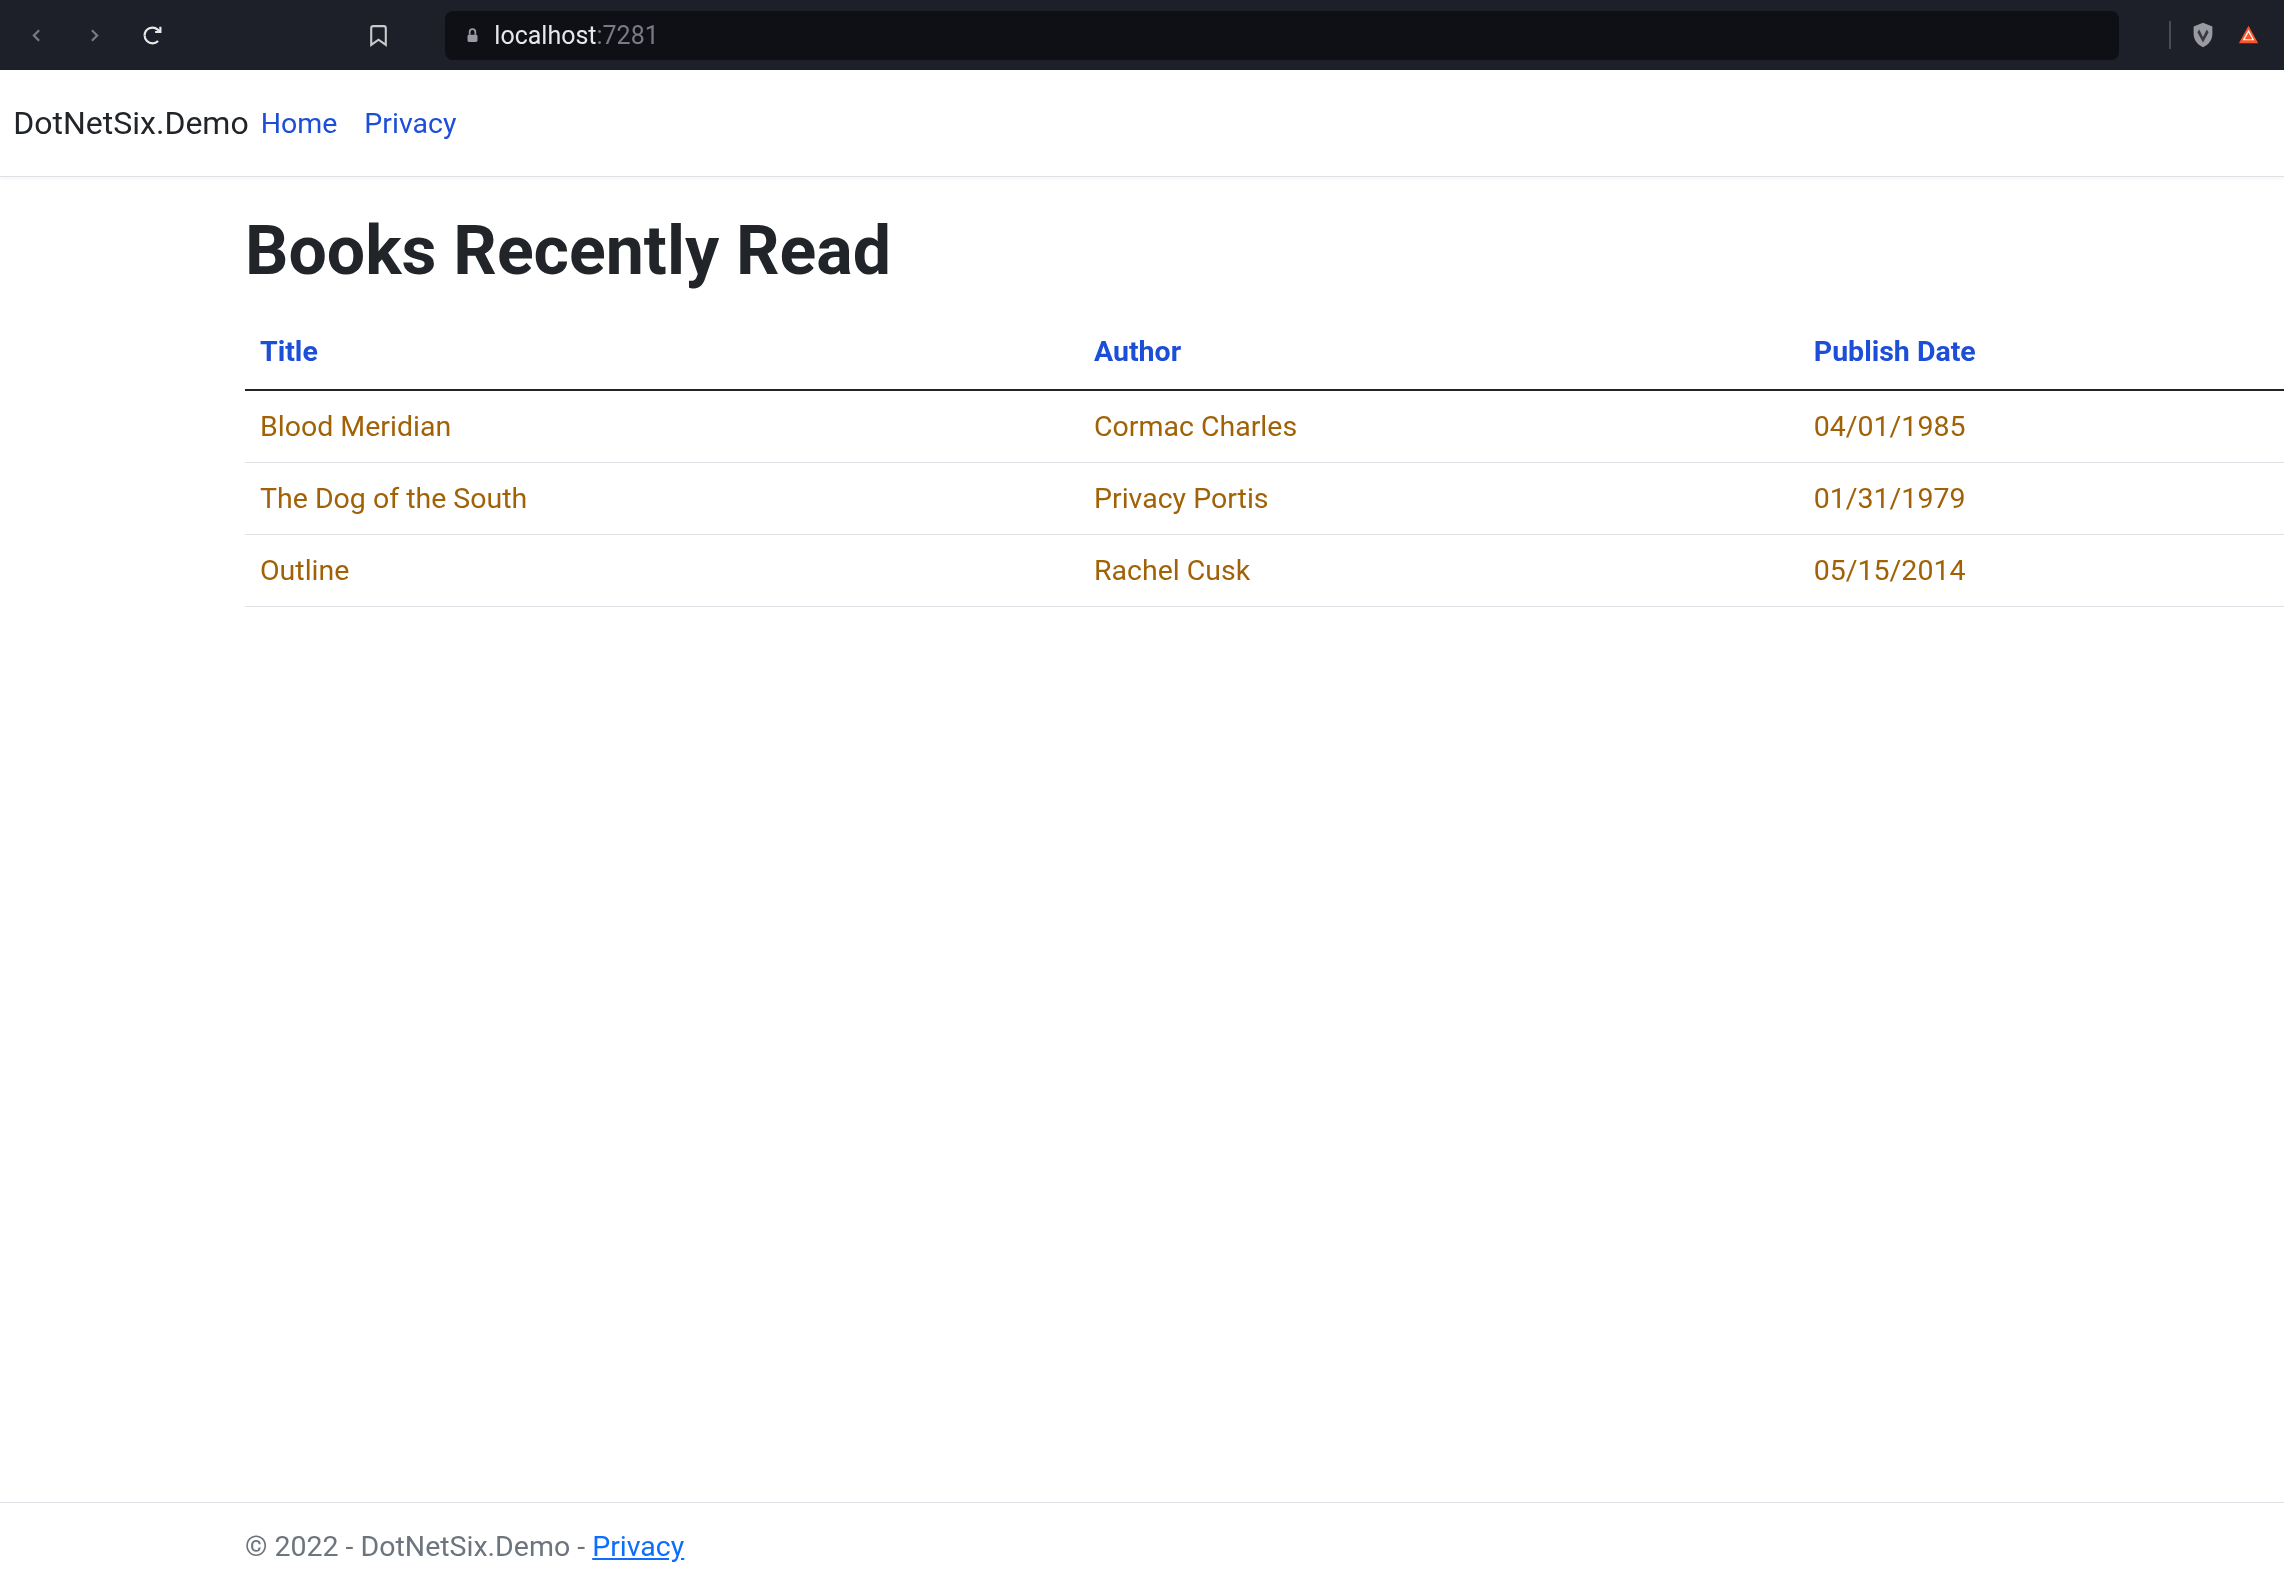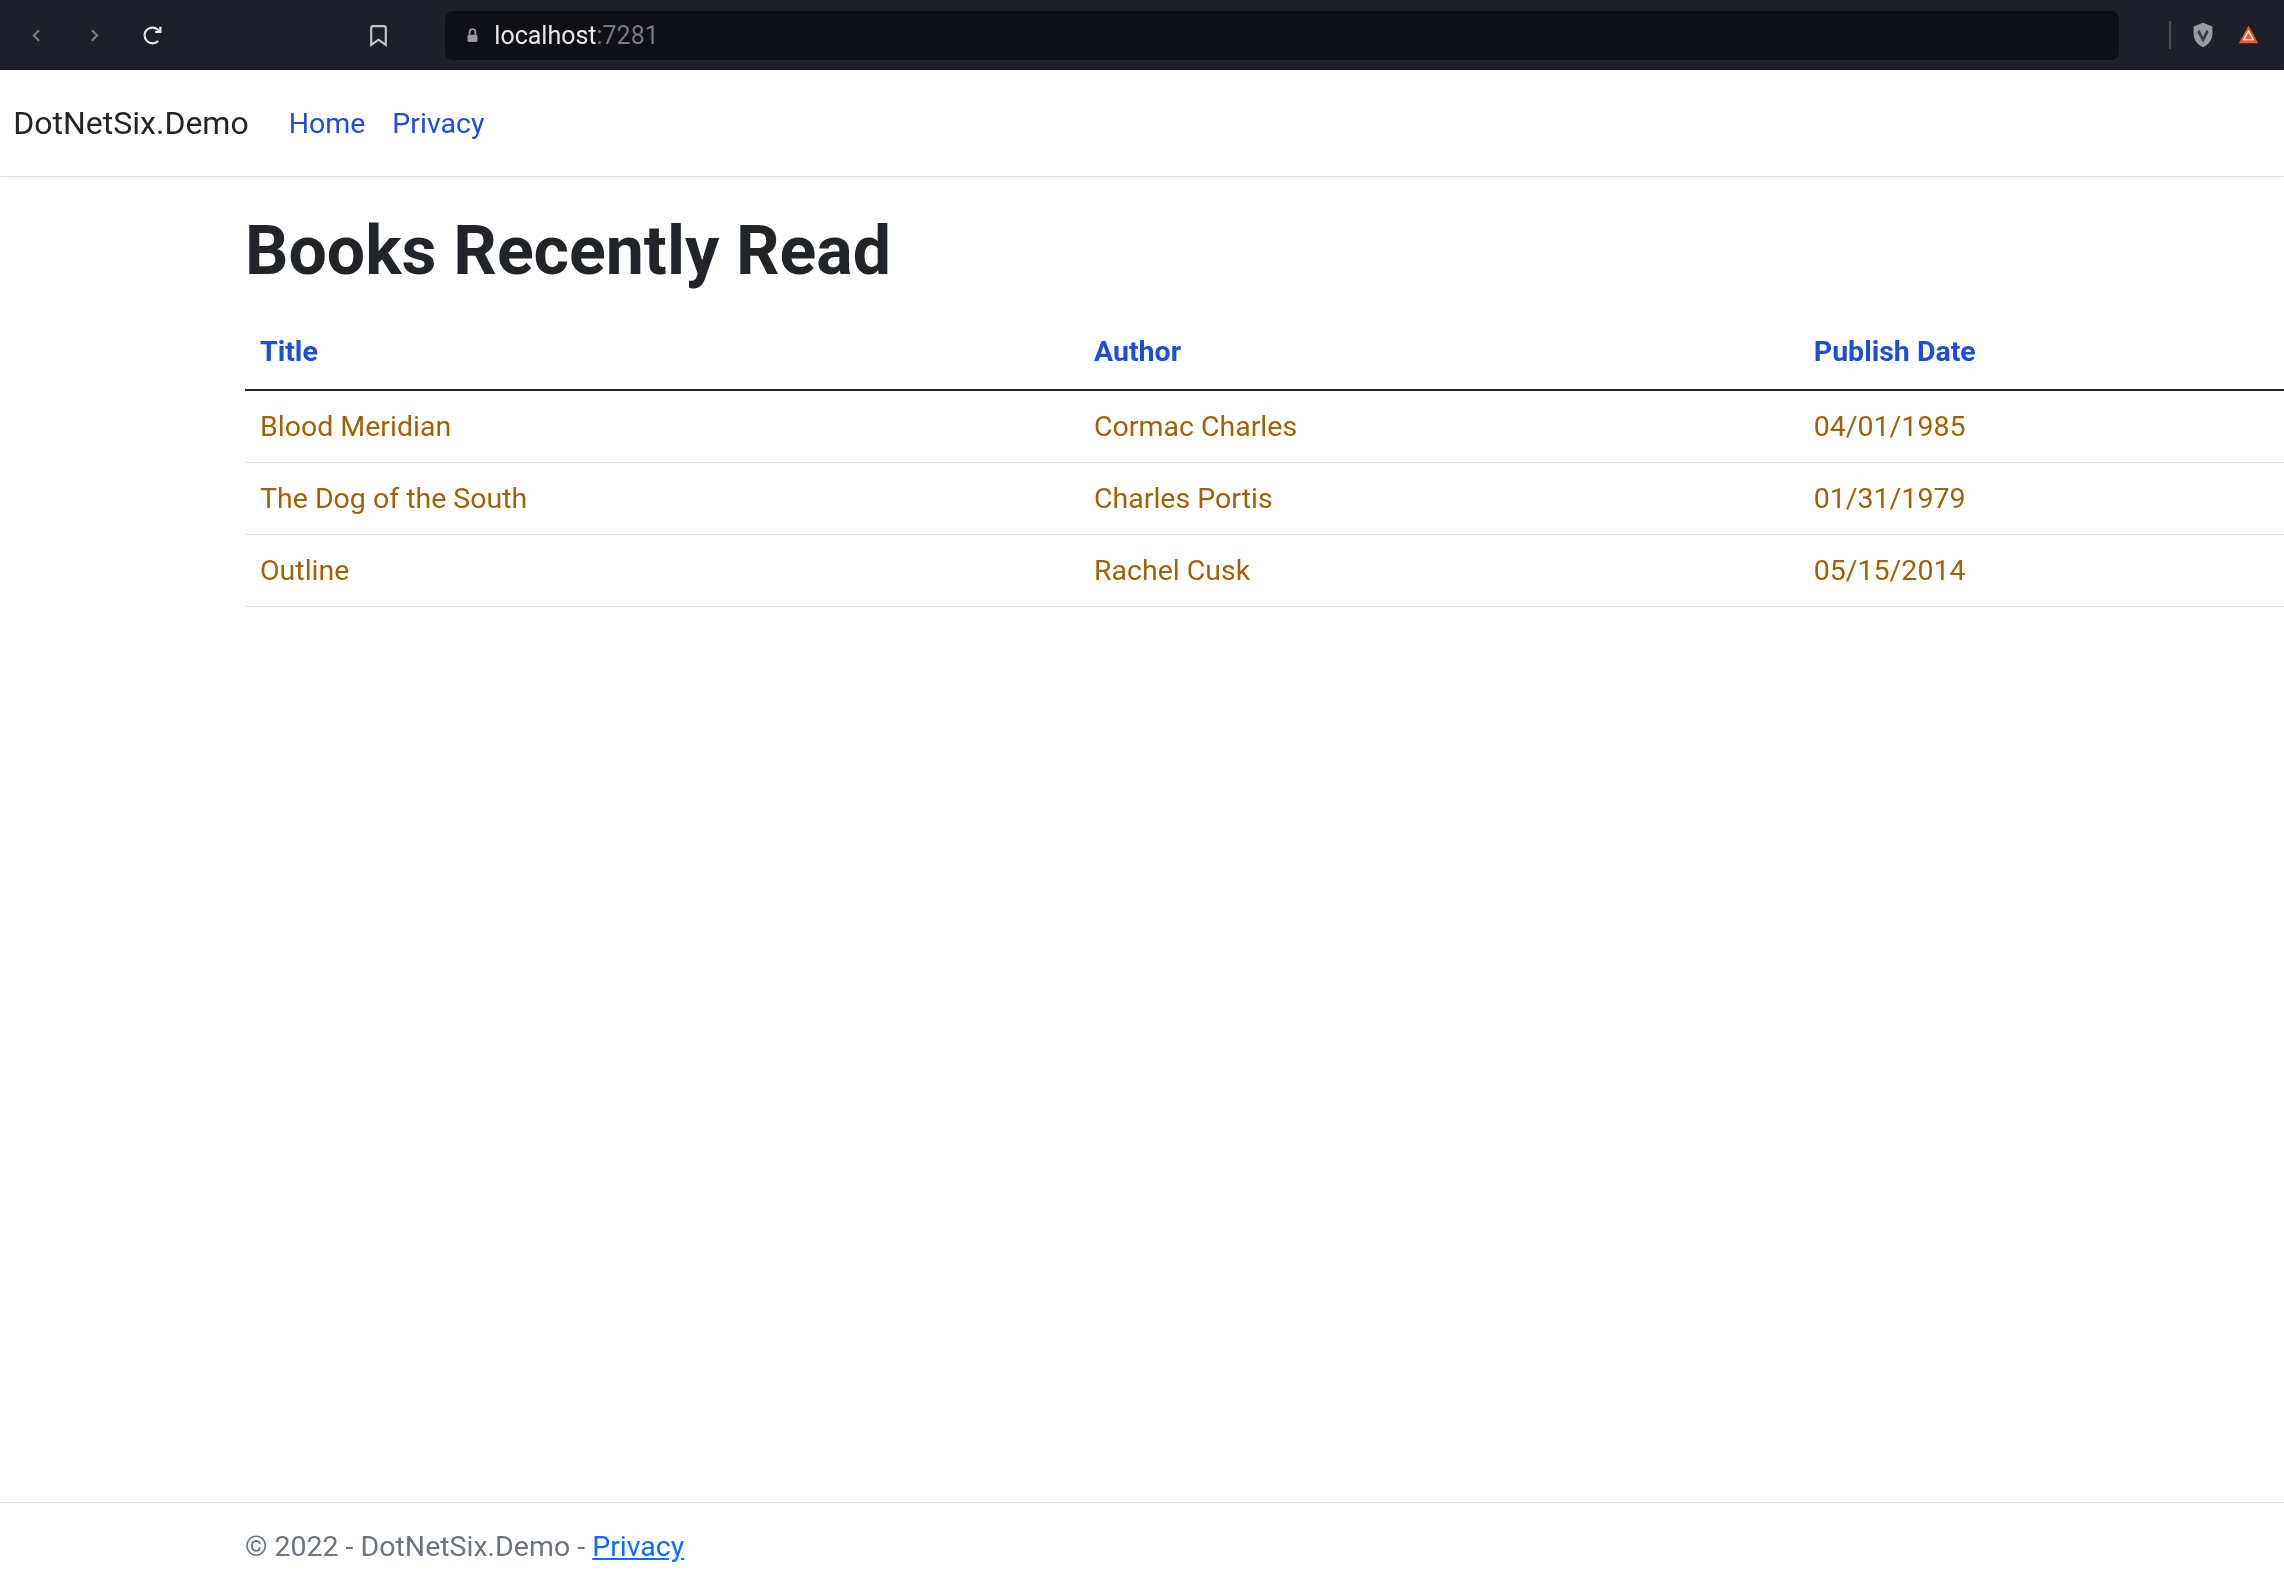--- a/index.html
+++ b/index.html
@@ -120,21 +120,21 @@
       flex-direction: column;
     }
     
     .navbar {
       height: 107px;
       border-bottom: 1px solid #dee2e6;
       box-shadow: 0 1.9px 3.8px rgba(0,0,0,0.04);
       display: flex;
       align-items: center;
       padding: 0 13.3px;
-      gap: 40px;
+      gap: 12px;
     }
     
     .brand {
       font-size: 32px;
       font-weight: 400;
       color: #212529;
       text-decoration: none;
     }
     
     .nav-links {
@@ -281,21 +281,21 @@
         </tr>
       </thead>
       <tbody>
         <tr>
           <td>Blood Meridian</td>
           <td>Cormac Charles</td>
           <td>04/01/1985</td>
         </tr>
         <tr>
           <td>The Dog of the South</td>
-          <td>Charles Portis</td>
+          <td>Privacy Portis</td>
           <td>01/31/1979</td>
         </tr>
         <tr>
           <td>Outline</td>
           <td>Rachel Cusk</td>
           <td>05/15/2014</td>
         </tr>
       </tbody>
     </table>
   </main>

